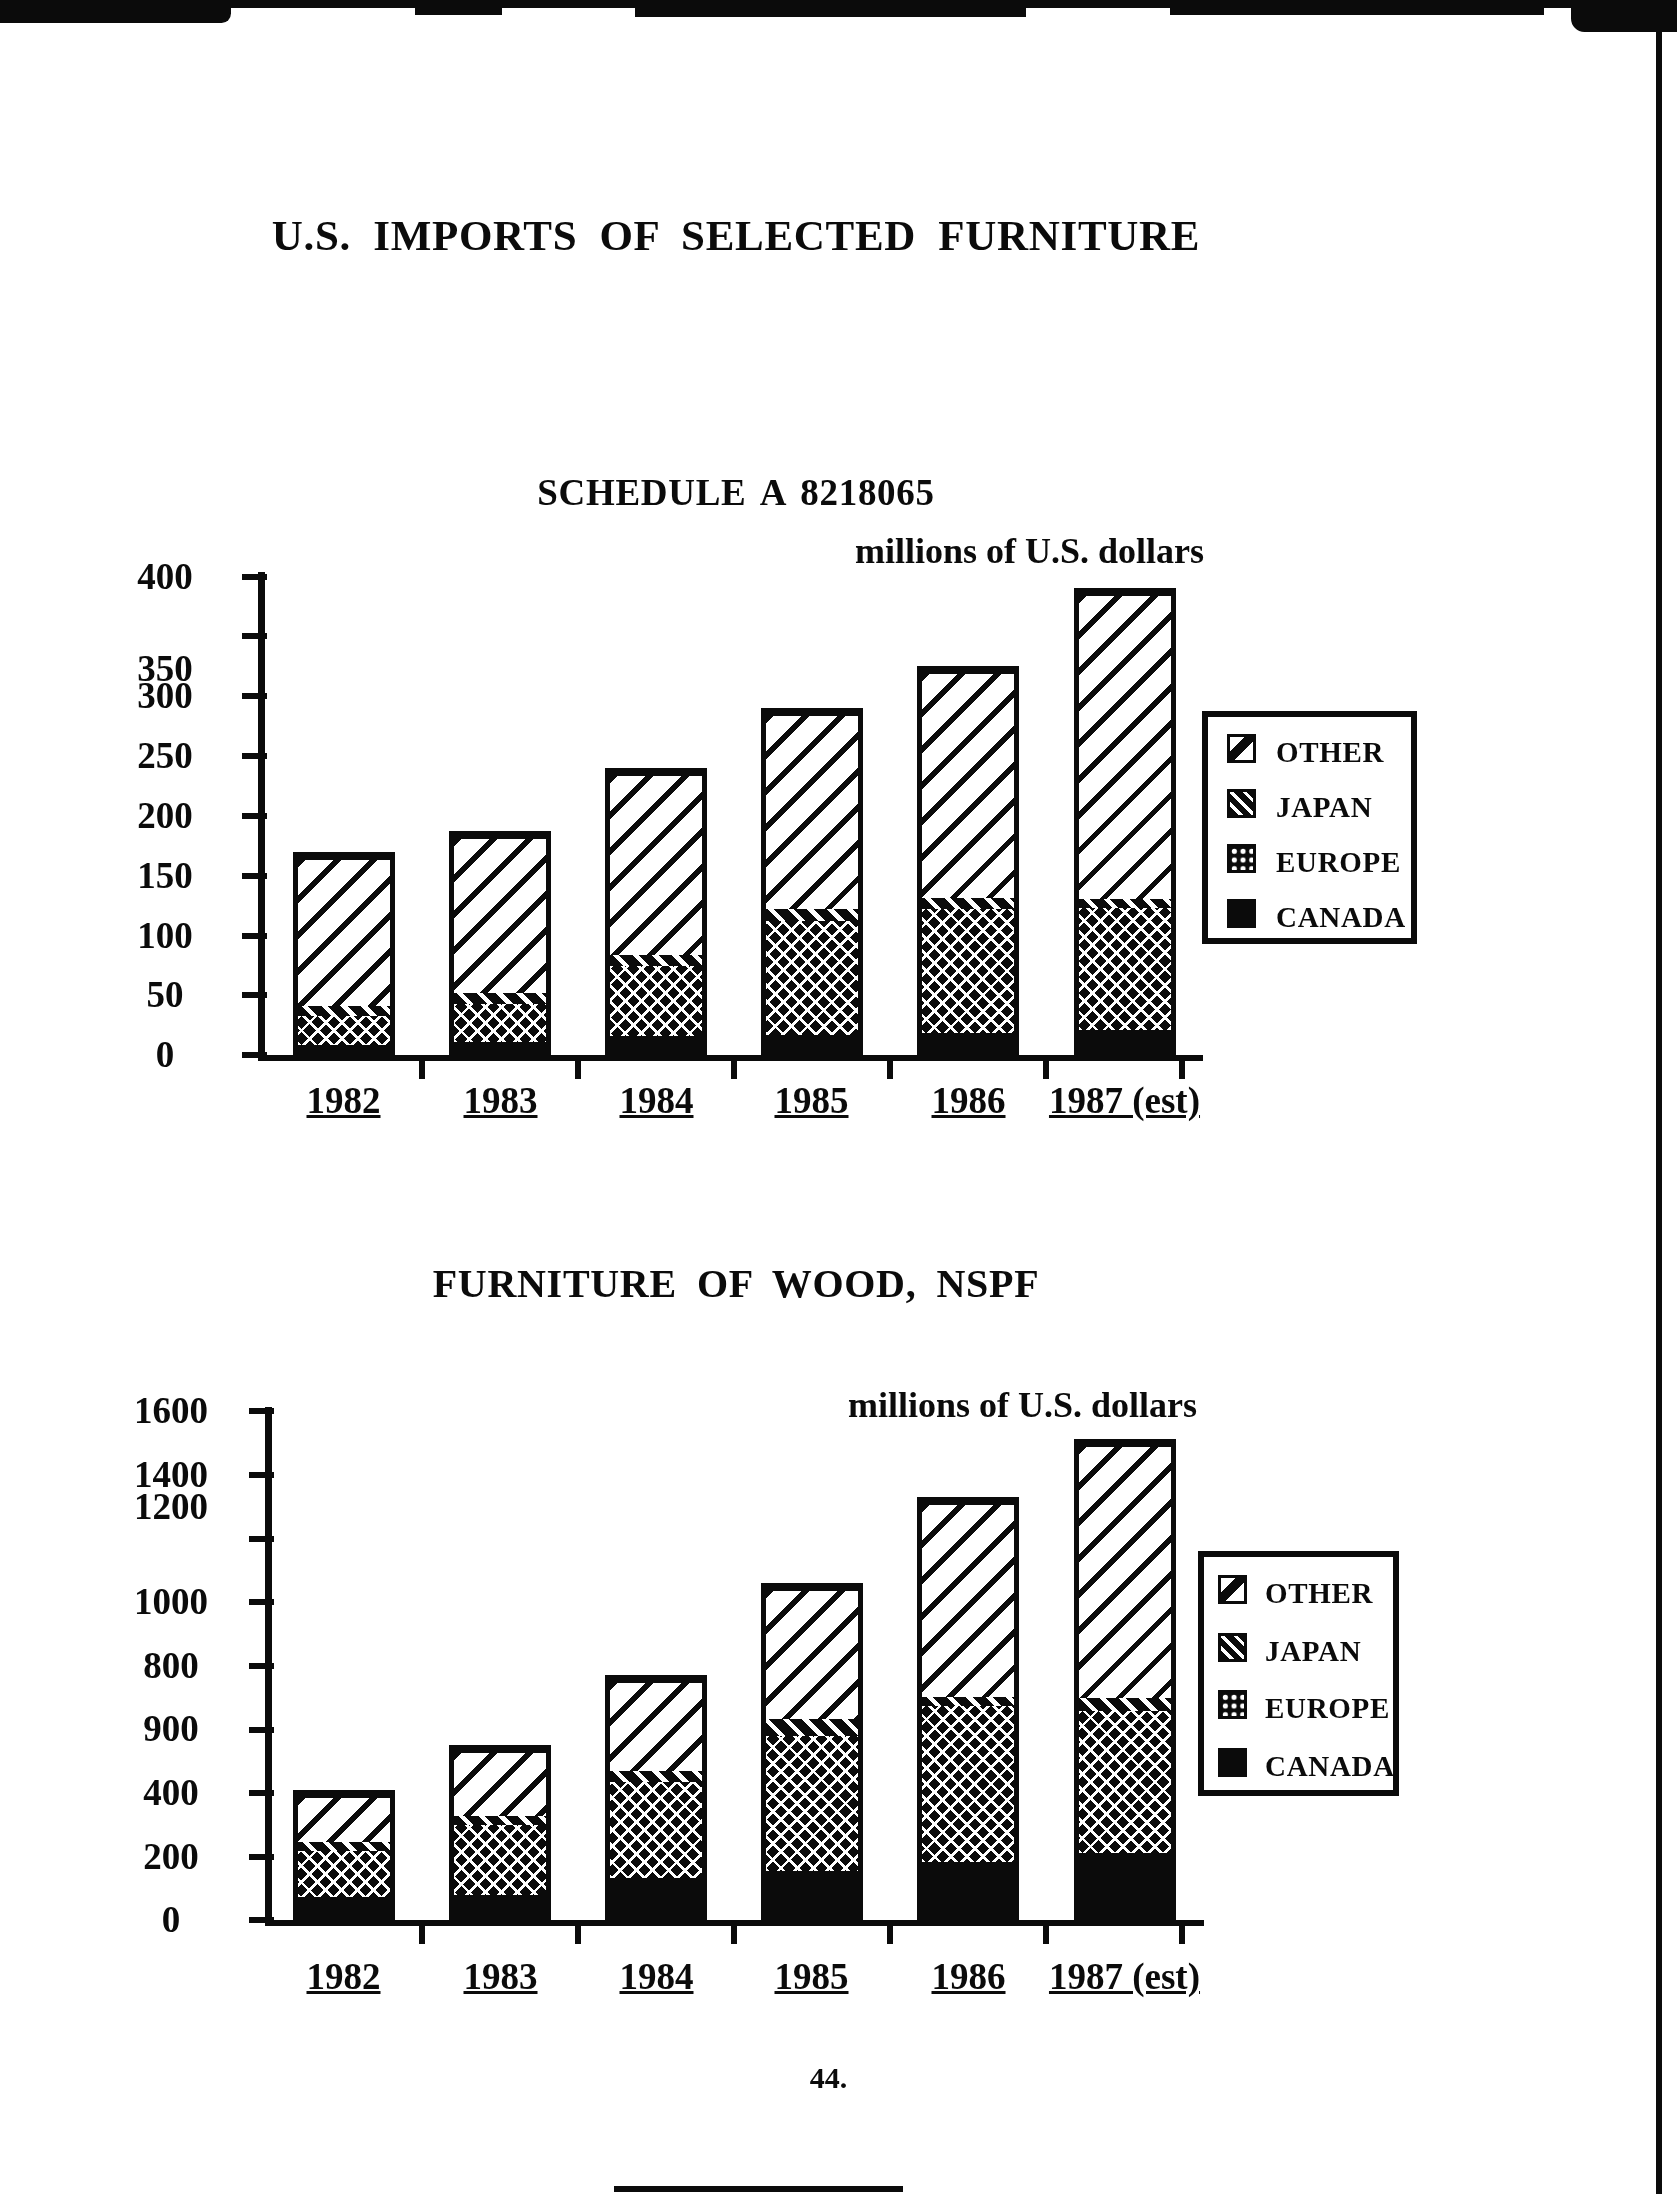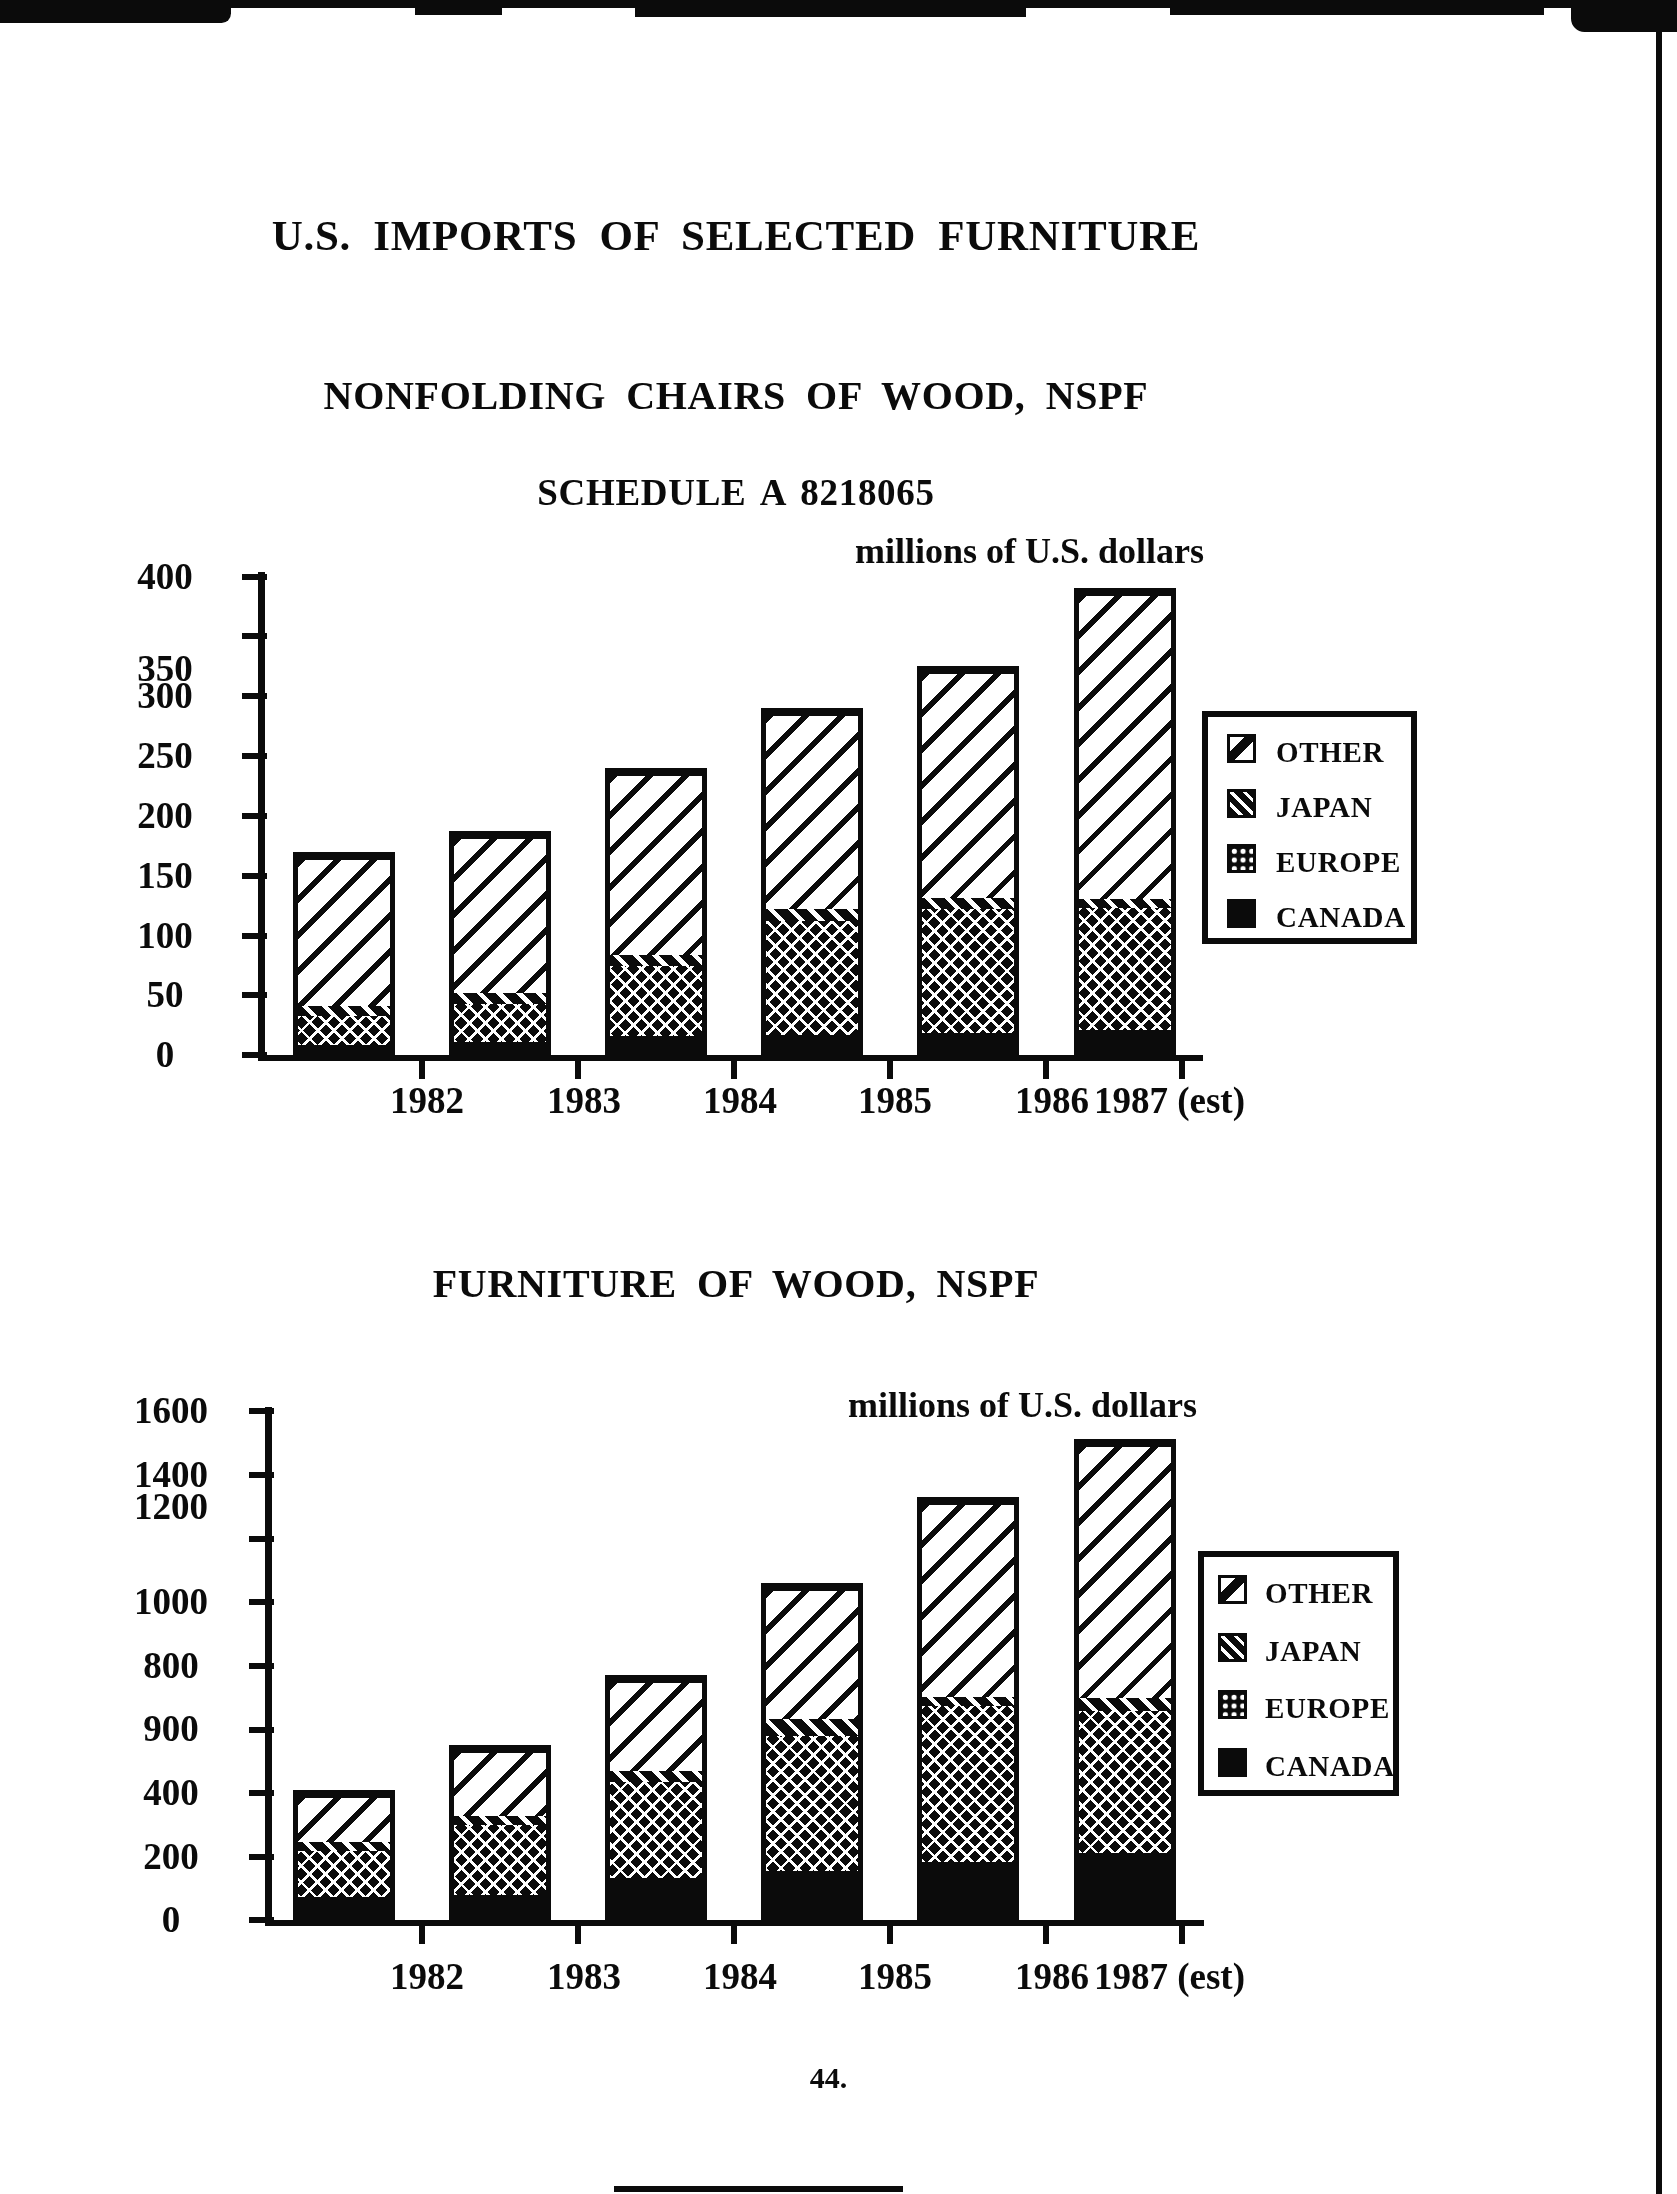--- a/index.html
+++ b/index.html
@@ -10,21 +10,21 @@
   .ttl{position:absolute;left:201px;width:1070px;text-align:center;font-weight:bold;white-space:nowrap;}
   .main-title{top:211px;font-size:43px;letter-spacing:0.7px;word-spacing:10.7px;}
   .chart-title{font-size:40px;letter-spacing:0.7px;word-spacing:9.4px;}
   .chart-subtitle{font-size:37px;letter-spacing:0.7px;word-spacing:5.3px;}
   .units-note{position:absolute;width:535px;text-align:right;font-weight:bold;font-size:36px;}
   .page-number{position:absolute;top:2061px;left:735px;width:187px;text-align:center;font-weight:bold;font-size:30px;}
   
   .axis-line{position:absolute;background:#0b0b0b;}
   .tick{position:absolute;background:#0b0b0b;}
   .ytick-label{position:absolute;text-align:center;font-weight:bold;font-size:37px;line-height:1;}
-  .xcat-label{position:absolute;text-align:right;font-weight:bold;font-size:37px;line-height:1;white-space:nowrap;}
+  .xcat-label{position:absolute;text-align:center;font-weight:bold;font-size:37px;line-height:1;white-space:nowrap;text-decoration:underline;}
   .bar{position:absolute;background:#ffffff;border:5.3px solid #0b0b0b;border-top-width:8px;box-sizing:border-box;
        display:flex;flex-direction:column-reverse;}
   .seg{flex:0 0 auto;}
   .seg-fill{flex:1 1 auto;}
   .pat-canada{background:#0b0b0b;}
   .pat-europe{background-color:#0b0b0b;
     background-image:repeating-linear-gradient(45deg,#ffffff 0 2.7px,transparent 2.7px 11.4px),
                      repeating-linear-gradient(135deg,#ffffff 0 2.7px,transparent 2.7px 11.4px);}
   .pat-japan{background:repeating-linear-gradient(45deg,#0b0b0b 0 9.4px,#ffffff 9.4px 14px);}
   .pat-other{background:repeating-linear-gradient(135deg,#0b0b0b 0 5.3px,#ffffff 5.3px 25.4px);}
@@ -49,21 +49,20 @@
   <div class="artifact" style="left:0;top:0;width:231px;height:23px;border-radius:0 0 9.4px 0;"></div>
   <div class="artifact" style="left:415px;top:0;width:87px;height:14.7px;"></div>
   <div class="artifact" style="left:635px;top:4px;width:391px;height:13.4px;"></div>
   <div class="artifact" style="left:1170px;top:2.7px;width:374px;height:12px;"></div>
   <div class="artifact" style="left:1571px;top:0;width:106px;height:32px;border-radius:0 0 0 13.4px;"></div>
   <div class="artifact" style="left:1656px;top:27px;width:6px;height:2167px;"></div>
   <div class="artifact" style="left:614px;top:2186px;width:289px;height:6px;"></div>
 
   <div class="ttl main-title">U.S. IMPORTS OF SELECTED FURNITURE</div>
 
-  <div class="ttl chart-title" style="top:372px;">NONFOLDING CHAIRS OF WOOD, NSPF</div>
   <div class="ttl chart-subtitle" style="top:471px;">SCHEDULE A 8218065</div>
   <div class="units-note" style="top:530px;left:669px;">millions of U.S. dollars</div>
   <div id="plot-0"></div>
 
   <div class="ttl chart-title" style="top:1260px;">FURNITURE OF WOOD, NSPF</div>
   <div class="units-note" style="top:1384px;left:662px;">millions of U.S. dollars</div>
   <div id="plot-1"></div>
 
   <div class="page-number">44.</div>
 

